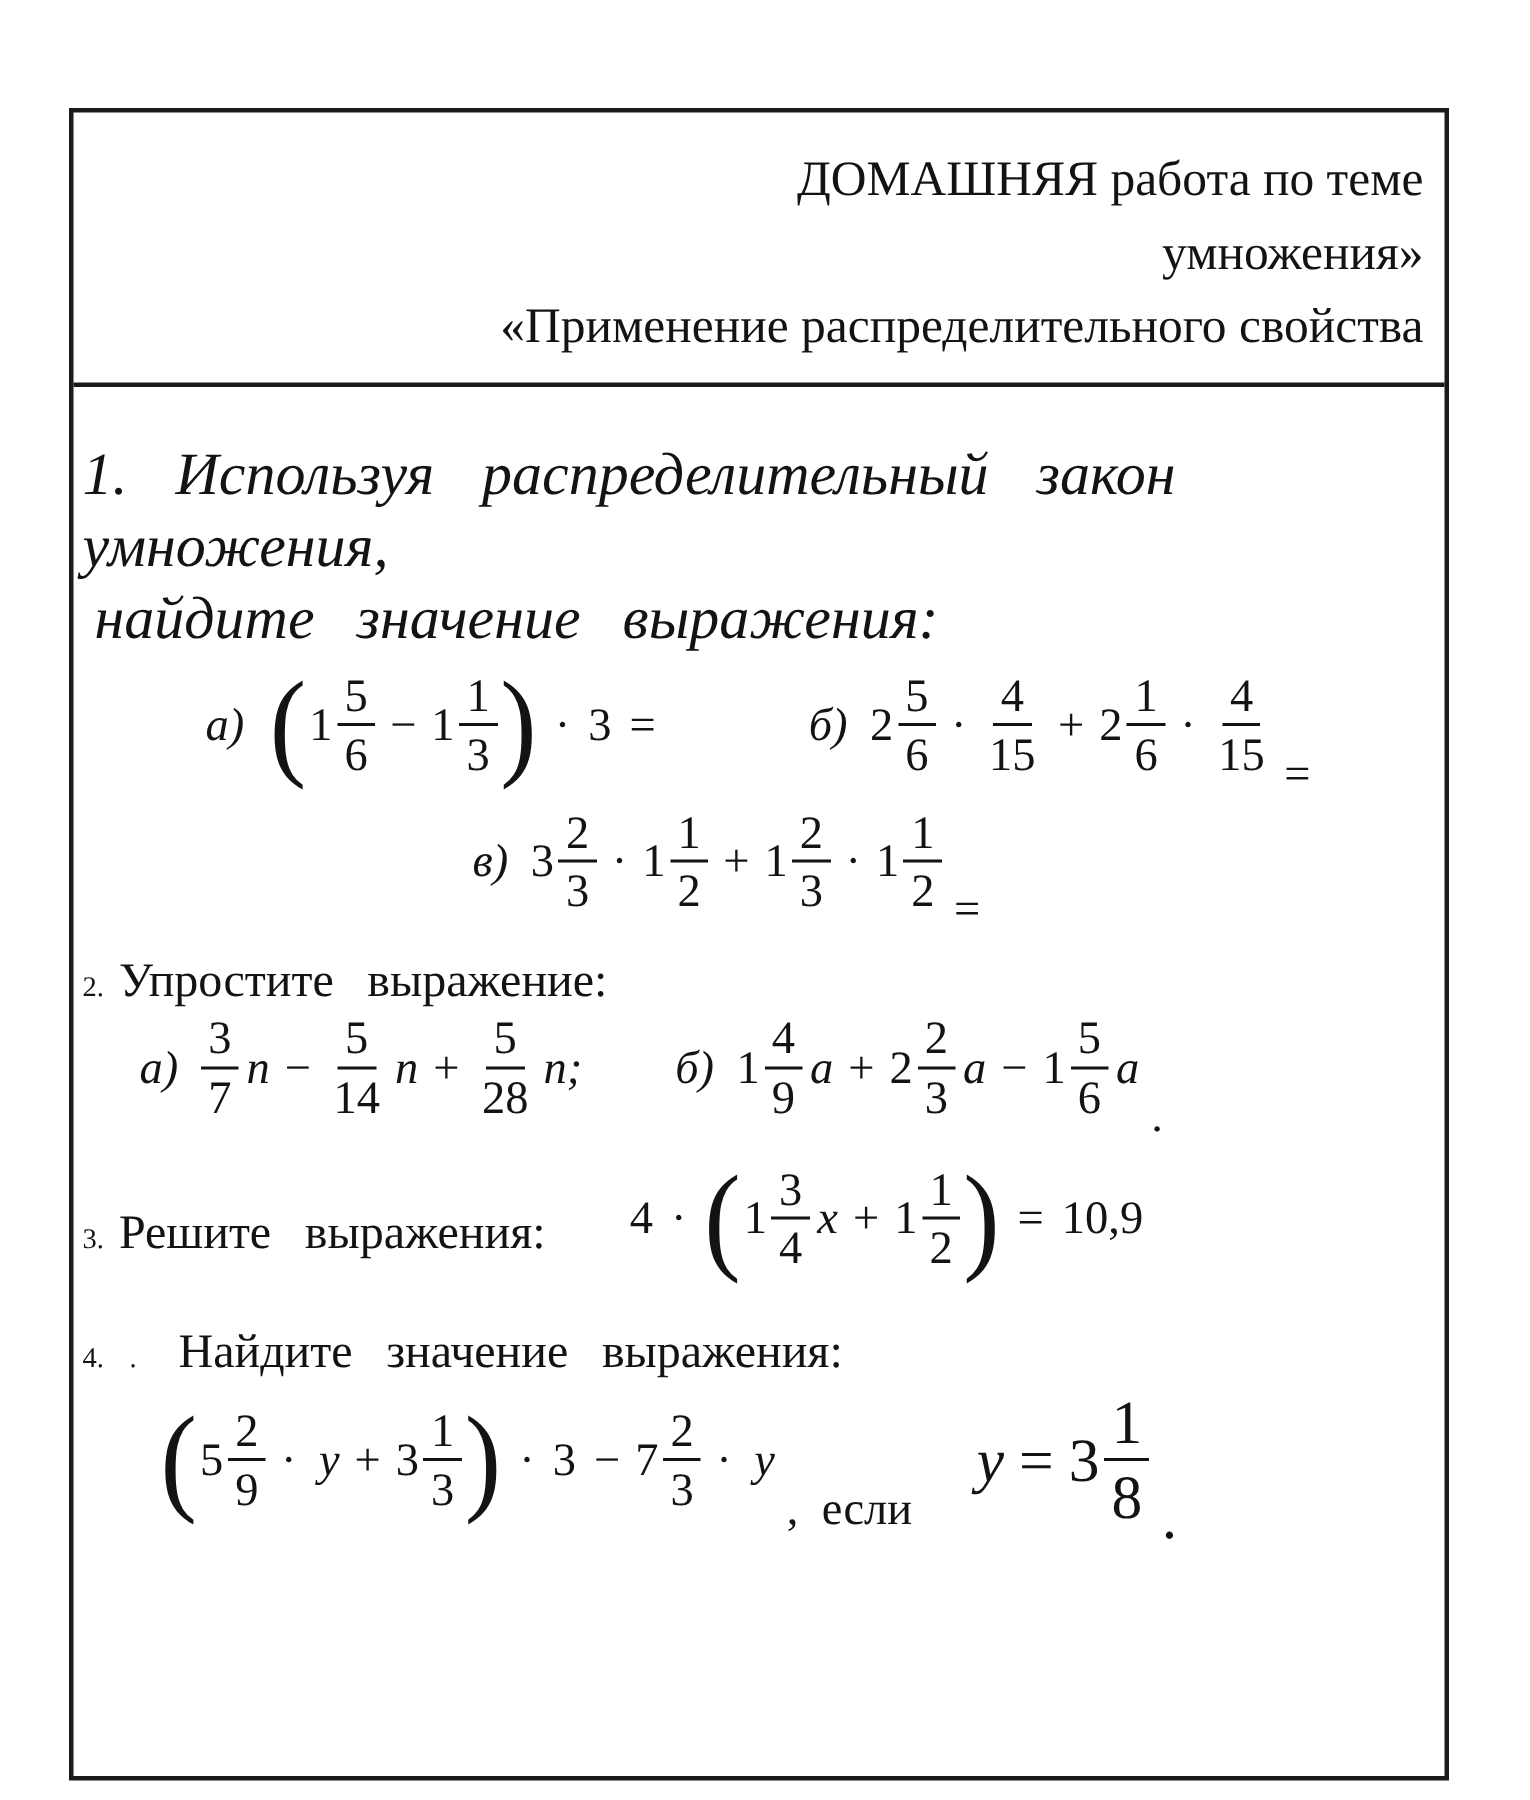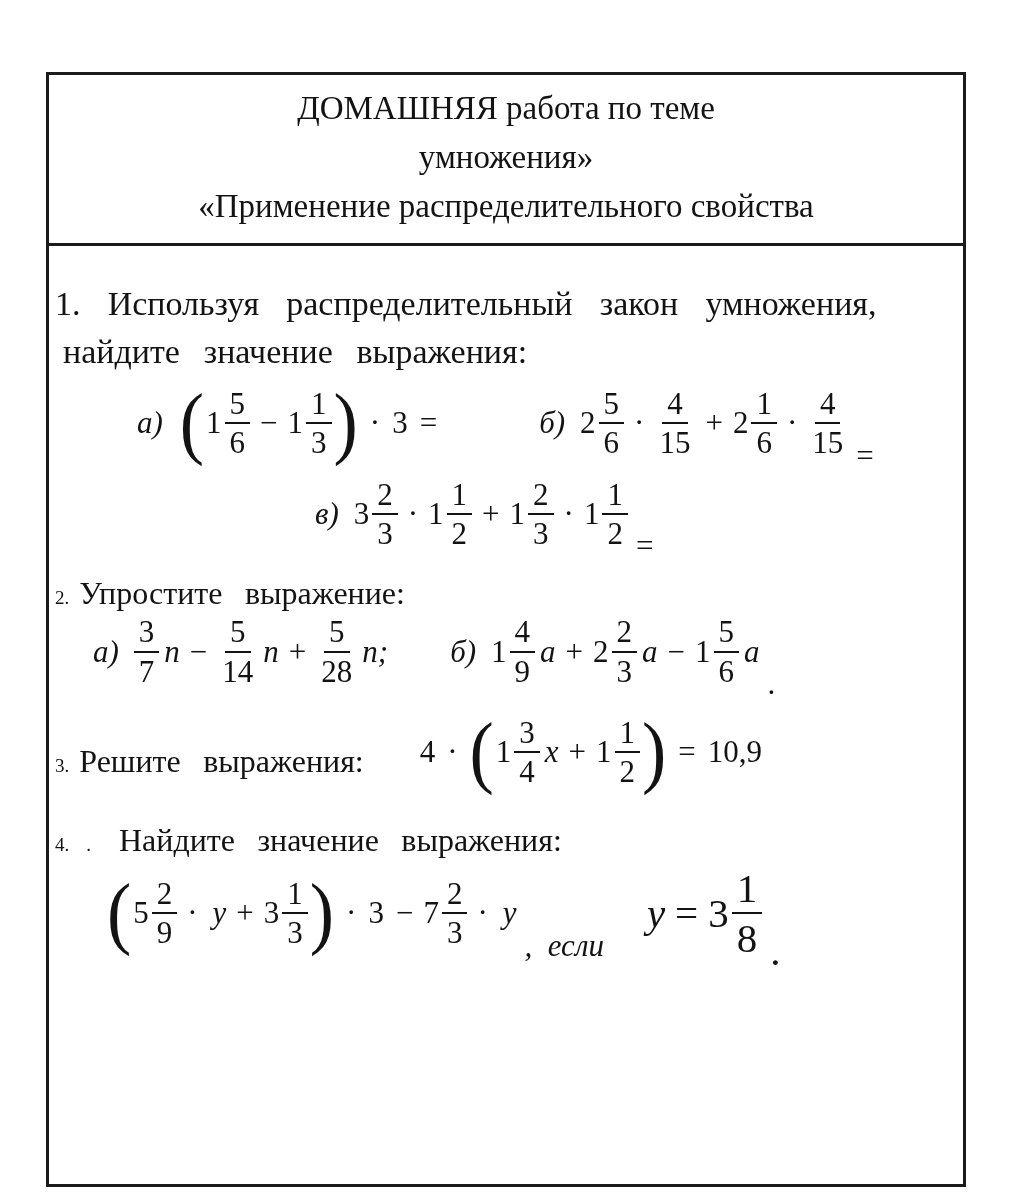--- a/index.html
+++ b/index.html
@@ -8,27 +8,27 @@
     background:#ffffff;color:#131313;
     font-family:"Liberation Serif", serif;
     overflow:hidden;
   }
   .docbox{
     position:absolute;left:46px;top:72px;width:920px;height:1115px;
     border:3px solid #1b1b1b;box-sizing:border-box;background:#fff;
   }
   .titlebox{
     border-bottom:3px solid #1b1b1b;
-    padding:9px 14px 12px;text-align:center;
-    font-size:33px;line-height:49px;font-style:normal;
+    padding:9px 14px 12px;text-align:right;
+    font-size:33px;line-height:49px;font-style:normal;margin-top:12px;
   }
   .bodybox{padding:30px 6px 0 4px;}
 
   
-  .ptext{font-size:34px;line-height:48px;word-spacing:0.45em;}
+  .ptext{font-style:italic;font-size:40px;line-height:48px;word-spacing:0.45em;}
   .p1{margin:4px 6px 0 2px;}
   .p1 .l1{word-spacing:0.55em;}
   .p1 .l2{padding-left:8px;}
   .phead{display:flex;align-items:baseline;font-size:32px;}
   .marker{font-size:19px;font-style:normal;margin-right:10px;}
   .marker-dot{font-size:19px;font-style:normal;margin-left:7px;}
   .ptxt{word-spacing:0.45em;}
 
   
   .mrow{display:inline-flex;align-items:center;font-size:31px;white-space:pre;line-height:1.1;}
@@ -36,21 +36,21 @@
   .mt-n{margin:0 2px;}
   .mt-v{font-style:italic;margin-left:5px;}
   .mt-o{margin:0 10px;}
   .mt-mix{display:inline-flex;align-items:center;}
   .mw{margin-right:3px;}
   .mt-frac{display:inline-flex;flex-direction:column;align-items:center;line-height:1.14;}
   .fn{padding:0 5px 1px;border-bottom:2.5px solid #131313;}
   .fd{padding:1px 5px 0;}
   .mt-paren{font-size:235%;line-height:1;font-weight:300;transform:scaleY(1.1);margin:0 2px;display:inline-block;}
   .mt-low{align-self:flex-end;transform:translateY(12px);margin-left:8px;}
-  .mt-it{font-style:italic;margin-top:21px;}
+  .mt-it{margin-top:21px;}
 
   
   .row1{display:flex;gap:92px;padding-left:84px;margin-top:10px;}
   .rowv{padding-left:262px;margin-top:16px;}
   .phead2{margin-top:24px;padding-left:2px;}
   .row2{display:flex;gap:62px;padding-left:40px;margin-top:2px;}
   .sec3{display:flex;align-items:flex-end;margin-top:26px;padding-left:2px;}
   .sec3 .eq3{margin-left:54px;margin-bottom:0;}
   .sec3 .phead{margin-bottom:10px;}
   .phead4{margin-top:32px;padding-left:2px;}

